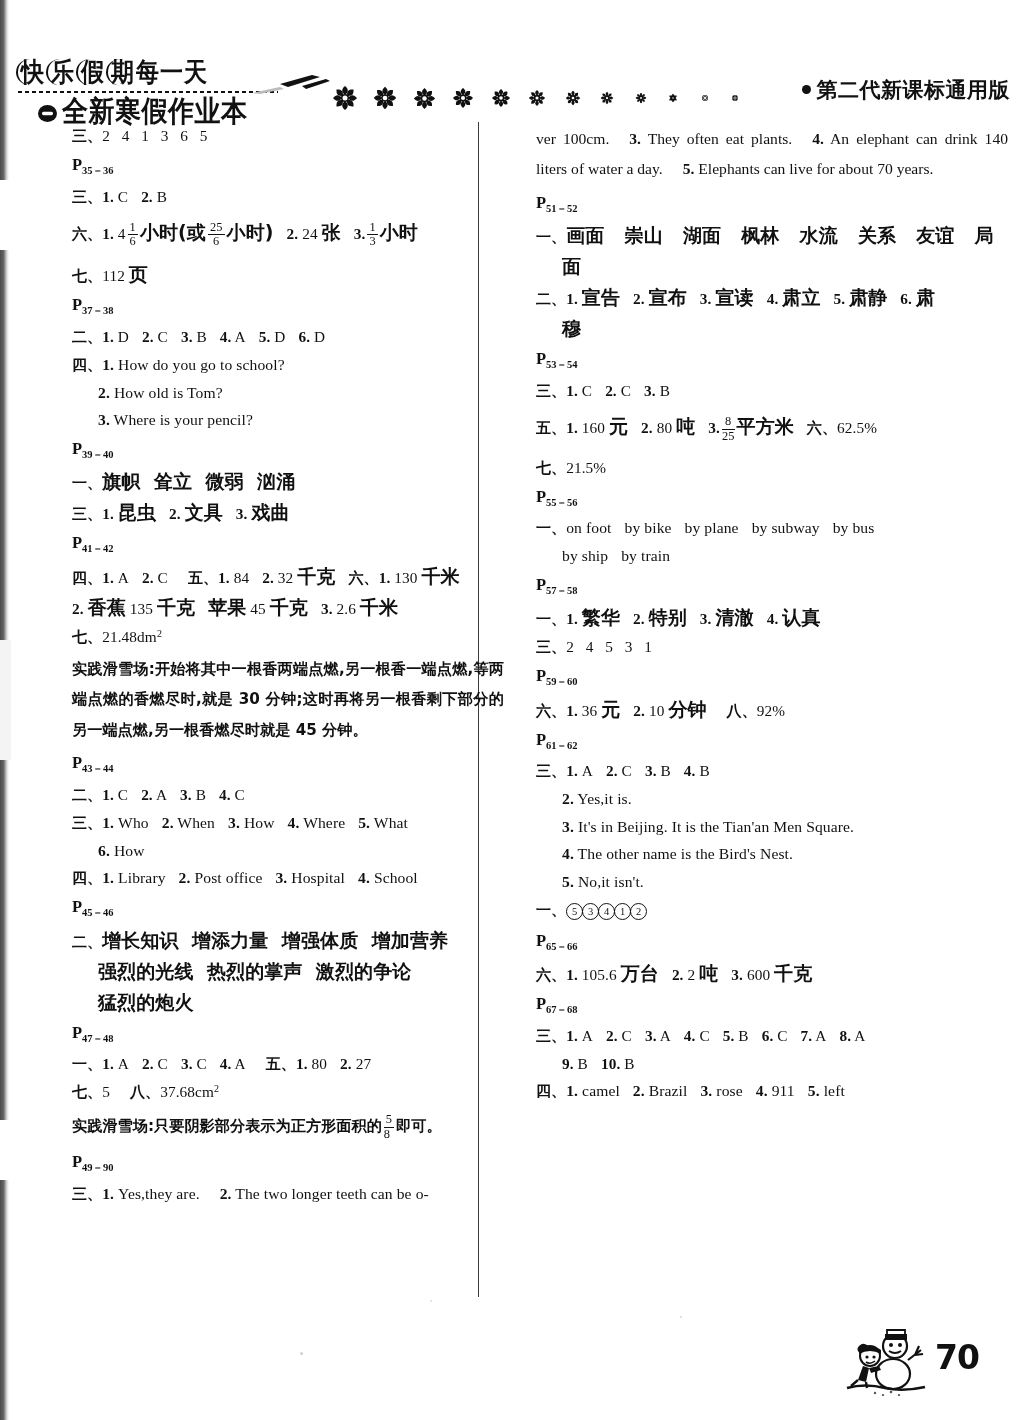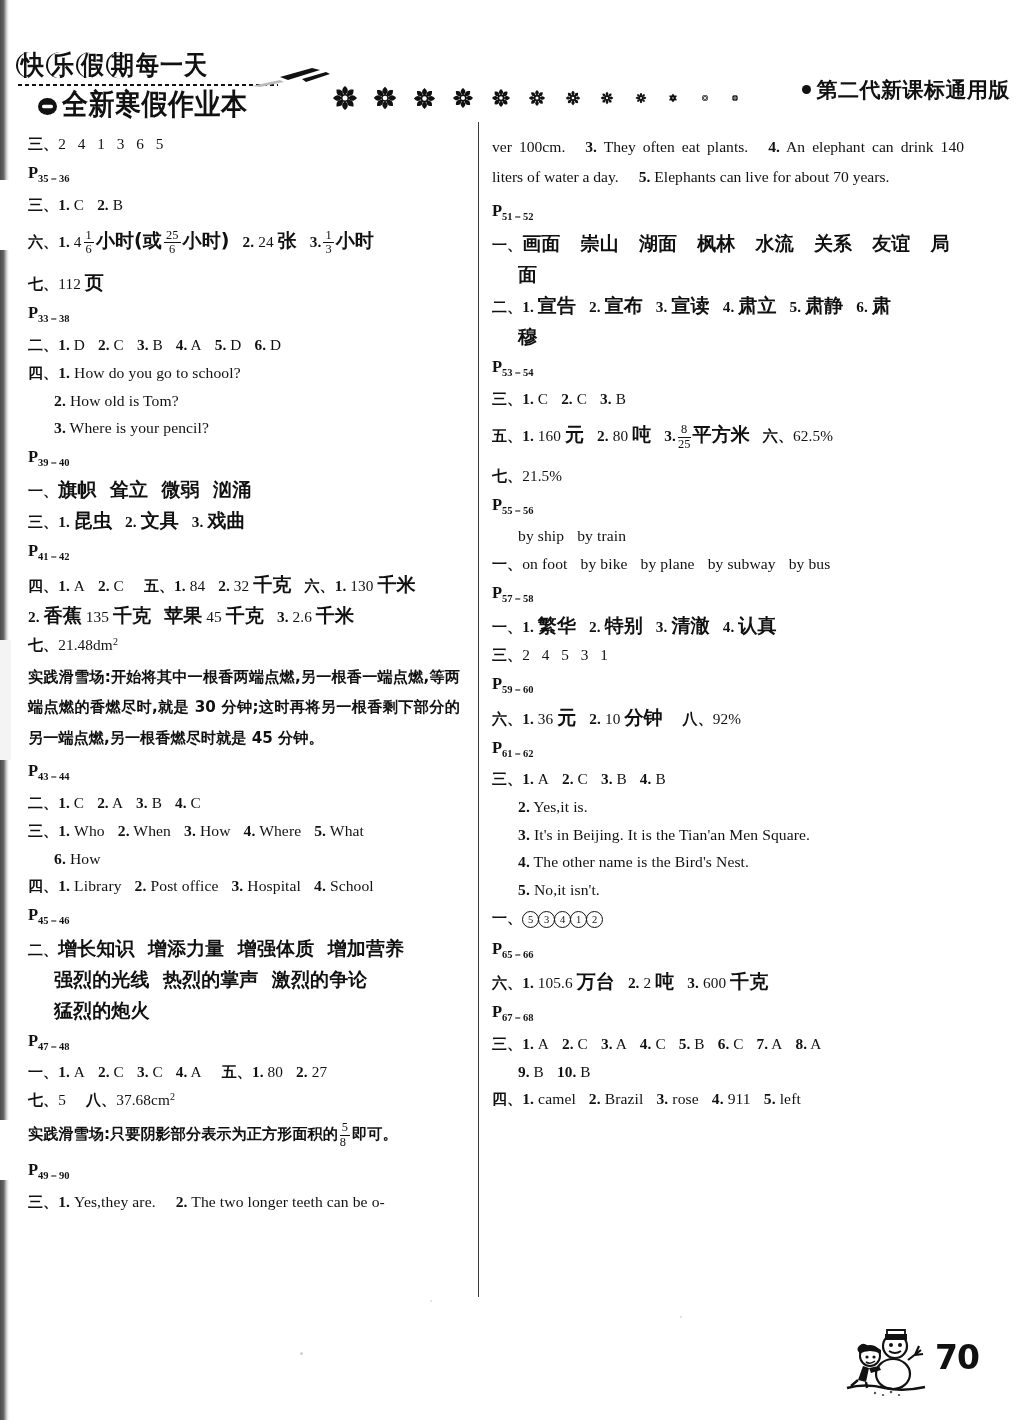--- a/index.html
+++ b/index.html
@@ -24,21 +24,21 @@
     background: linear-gradient(to right, #2a2a2a 0%, #4a4a4a 40%, #cfcfcf 75%, #ffffff 100%);
     opacity: .85;
   }
   #page-edge-nick1 { position:absolute; left:0; top:180px; width:14px; height:70px; background:#ffffff; }
   #page-edge-nick2 { position:absolute; left:0; top:640px; width:11px; height:120px; background:#f4f4f4; }
   #page-edge-nick3 { position:absolute; left:0; top:1120px; width:12px; height:60px; background:#ffffff; }
 
   
   #header { position: absolute; left: 0; top: 0; width: 1024px; height: 120px; }
 
-  #brand { position: absolute; left: 12px; top: 52px; width: 300px; height: 72px; }
+  #brand { position: absolute; left: 12px; top: 59px; width: 300px; height: 72px; }
   .brand-line1 {
     font-family: "DejaVu Sans", sans-serif;
     font-weight: bold;
     font-size: 23px;
     letter-spacing: 1px;
     white-space: nowrap;
     line-height: 1;
     position: absolute; left: 4px; top: 0;
     transform: scaleY(1.15);
     transform-origin: left top;
@@ -117,23 +117,24 @@
   }
 
   
   #content {
     position: absolute;
     left: 0; top: 118px;
     width: 1024px; height: 1180px;
   }
   .column {
     position: absolute;
-    top: 12px;
+    top: 4px;
     font-size: 15.3px;
     line-height: 1;
+    margin-left: 44px;
   }
   #col-left  { left: 28px;  width: 432px; }
   #col-right { left: 492px; width: 472px; }
 
   #col-divider {
     position: absolute;
     left: 478px; top: 4px;
     width: 1px; height: 1175px;
     background: #3a3a3a;
   }
@@ -435,21 +436,21 @@
     <div class="ans blk"><span class="cn-label">三、</span><span>2&nbsp;&nbsp;&nbsp;4&nbsp;&nbsp;&nbsp;1&nbsp;&nbsp;&nbsp;3&nbsp;&nbsp;&nbsp;6&nbsp;&nbsp;&nbsp;5</span></div>
 
     <div class="pagemark blk"><span class="p-letter">P</span><span class="p-sub">35－36</span></div>
 
     <div class="ans blk"><span class="cn-label">三、</span><span><b>1.</b> C<span class="sp2"></span><b>2.</b> B</span></div>
 
     <div class="ans blk" style="padding:10px 0 10px 0"><span class="cn-label">六、</span><span><b>1.</b> 4<span class="frac"><span class="numr">1</span><span class="den">6</span></span><span class="cn">小时(或</span><span class="frac"><span class="numr">25</span><span class="den">6</span></span><span class="cn">小时)</span><span class="sp2"></span><b>2.</b> 24 <span class="cn">张</span><span class="sp2"></span><b>3.</b><span class="frac"><span class="numr">1</span><span class="den">3</span></span><span class="cn">小时</span></span></div>
 
     <div class="ans blk"><span class="cn-label">七、</span><span>112 <span class="cn">页</span></span></div>
 
-    <div class="pagemark blk"><span class="p-letter">P</span><span class="p-sub">33－38</span></div>
+    <div class="pagemark blk"><span class="p-letter">P</span><span class="p-sub">37－38</span></div>
 
     <div class="ans blk"><span class="cn-label">二、</span><span><b>1.</b> D<span class="sp2"></span><b>2.</b> C<span class="sp2"></span><b>3.</b> B<span class="sp2"></span><b>4.</b> A<span class="sp2"></span><b>5.</b> D<span class="sp2"></span><b>6.</b> D</span></div>
 
     <div class="ans blk"><span class="cn-label">四、</span><span class="en"><b>1.</b> How do you go to school?</span></div>
 
     <div class="ans blk indent"><span class="en"><b>2.</b> How old is Tom?</span></div>
 
     <div class="ans blk indent"><span class="en"><b>3.</b> Where is your pencil?</span></div>
 
     <div class="pagemark blk"><span class="p-letter">P</span><span class="p-sub">39－40</span></div>
@@ -517,23 +518,23 @@
     <div class="pagemark blk"><span class="p-letter">P</span><span class="p-sub">53－54</span></div>
 
     <div class="ans blk"><span class="cn-label">三、</span><span><b>1.</b> C<span class="sp2"></span><b>2.</b> C<span class="sp2"></span><b>3.</b> B</span></div>
 
     <div class="ans blk" style="padding:10px 0 10px 0"><span class="cn-label">五、</span><span><b>1.</b> 160 <span class="cn">元</span><span class="sp2"></span><b>2.</b> 80 <span class="cn">吨</span><span class="sp2"></span><b>3.</b><span class="frac"><span class="numr">8</span><span class="den">25</span></span><span class="cn">平方米</span><span class="sp2"></span><span class="cn-label">六、</span>62.5%</span></div>
 
     <div class="ans blk"><span class="cn-label">七、</span><span>21.5%</span></div>
 
     <div class="pagemark blk"><span class="p-letter">P</span><span class="p-sub">55－56</span></div>
 
+    <div class="ans blk"><span class="cn-label">一、</span><span class="en">on foot<span class="sp2"></span>by bike<span class="sp2"></span>by plane<span class="sp2"></span>by subway<span class="sp2"></span>by bus</span></div>
+
     <div class="ans blk indent"><span class="en">by ship<span class="sp2"></span>by train</span></div>
-
-    <div class="ans blk"><span class="cn-label">一、</span><span class="en">on foot<span class="sp2"></span>by bike<span class="sp2"></span>by plane<span class="sp2"></span>by subway<span class="sp2"></span>by bus</span></div>
 
     <div class="pagemark blk"><span class="p-letter">P</span><span class="p-sub">57－58</span></div>
 
     <div class="ans blk"><span class="cn-label">一、</span><span><b>1.</b> <span class="cn">繁华</span><span class="sp2"></span><b>2.</b> <span class="cn">特别</span><span class="sp2"></span><b>3.</b> <span class="cn">清澈</span><span class="sp2"></span><b>4.</b> <span class="cn">认真</span></span></div>
 
     <div class="ans blk"><span class="cn-label">三、</span><span>2&nbsp;&nbsp;&nbsp;4&nbsp;&nbsp;&nbsp;5&nbsp;&nbsp;&nbsp;3&nbsp;&nbsp;&nbsp;1</span></div>
 
     <div class="pagemark blk"><span class="p-letter">P</span><span class="p-sub">59－60</span></div>
 
     <div class="ans blk"><span class="cn-label">六、</span><span><b>1.</b> 36 <span class="cn">元</span><span class="sp2"></span><b>2.</b> 10 <span class="cn">分钟</span><span class="sp3"></span><span class="cn-label">八、</span>92%</span></div>

